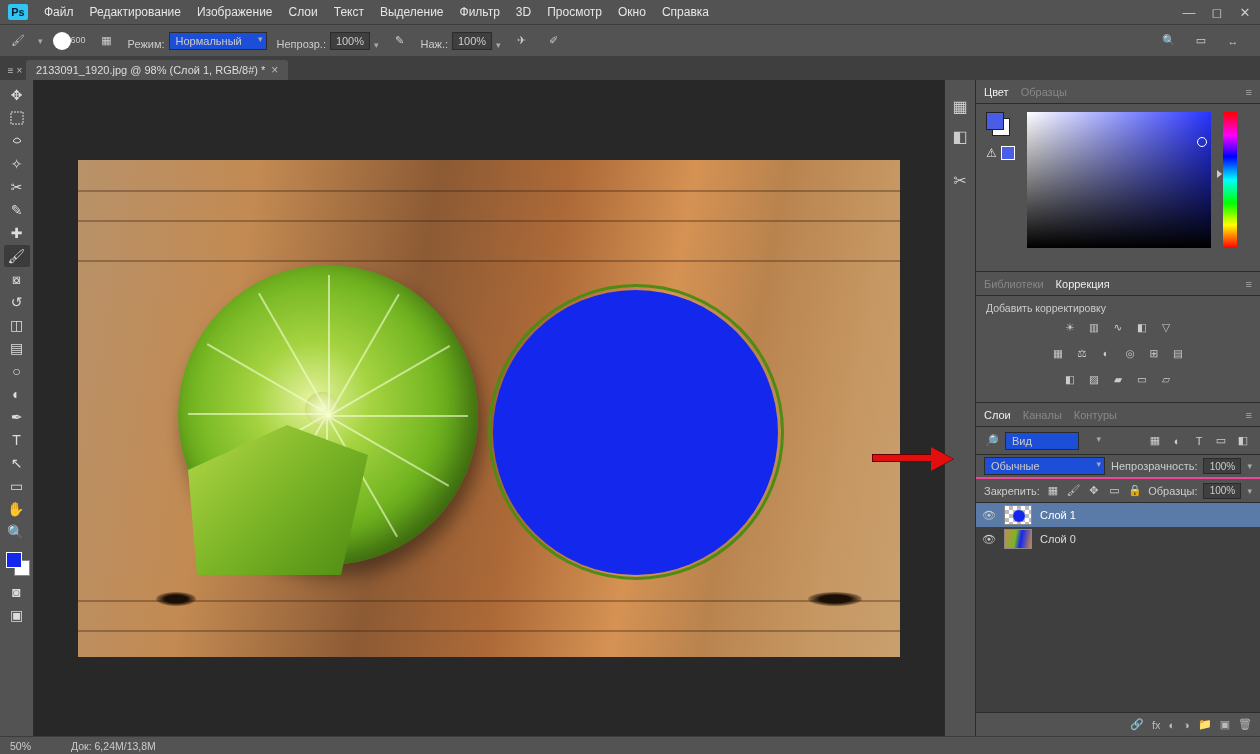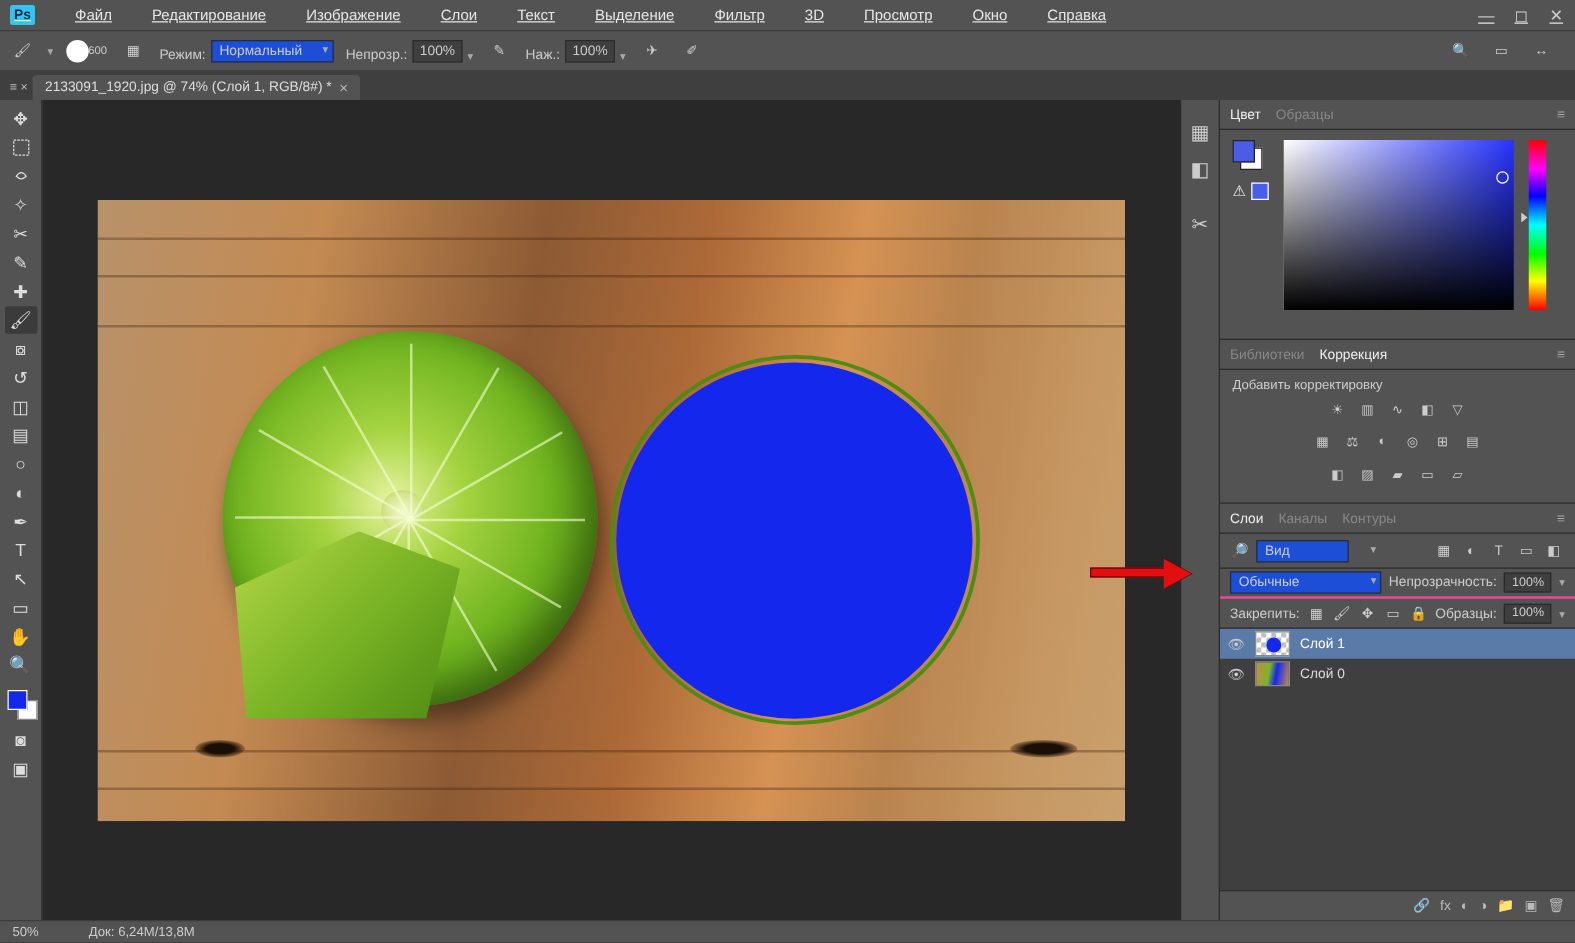--- a/index.html
+++ b/index.html
@@ -1,17 +1,17 @@
 <!DOCTYPE html>
 <html><head>
 <meta charset="utf-8">
 <style>
 * { margin: 0; padding: 0; box-sizing: border-box; font-family: -apple-system, BlinkMacSystemFont, "Segoe UI", Tahoma, sans-serif; user-select: none; }
 body { width: 1260px; height: 754px; background: #535353; overflow: hidden; position: relative; }
-.menubar { height: 24px; background: #535353; display: flex; align-items: center; padding: 0 8px; color: #e6e6e6; font-size: 12px; gap: 32px; text-decoration: underline; }
+.menubar { height: 24px; background: #535353; display: flex; align-items: center; padding: 0 8px; color: #e6e6e6; font-size: 12px; gap: 16px; }
 .ps-logo { width: 20px; height: 16px; background: #31c5f4; color: #001e36; font-weight: bold; font-size: 11px; display: flex; align-items: center; justify-content: center; border-radius: 2px; }
 .menu-item { cursor: default; }
 .window-controls { margin-left: auto; display: flex; gap: 14px; color: #ccc; font-size: 13px; }
 .wc-btn { cursor: default; width: 14px; text-align: center; }
 
 .optionsbar { height: 32px; background: #535353; border-top: 1px solid #3c3c3c; display: flex; align-items: center; padding: 0 8px; color: #ccc; font-size: 11px; gap: 10px; }
 .tool-preview { width: 20px; height: 20px; display: flex; align-items: center; justify-content: center; }
 .brush-preview { display:flex; flex-direction:row; align-items:center; }
 .brush-circle { width: 18px; height: 18px; background: #fff; border-radius: 50%; }
 .brush-size-lbl { font-size: 9px; color: #ccc; margin-top:-2px; }
@@ -150,21 +150,21 @@
   <div class="right-opts">
     <div class="opt-btn">🔍</div>
     <div class="opt-btn">▭</div>
     <div class="opt-btn">↔</div>
   </div>
 </div>
 
 <div class="tabbar">
   <div class="tabbar-left-knob">≡ ×</div>
   <div class="doc-tab">
-    <span>2133091_1920.jpg @ 74% (Слой 1, RGB/8#) *</span>
+    <span>2133091_1920.jpg @ 98% (Слой 1, RGB/8#) *</span>
     <span class="tab-close">×</span>
   </div>
 </div>
 
 <div class="workspace">
 
   <div class="toolbar">
     <div class="tool">✥</div>
     <div class="tool">
         <svg viewBox="0 0 16 16">

